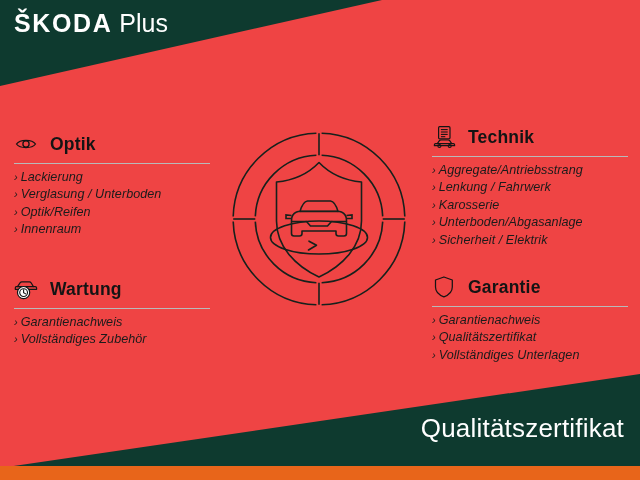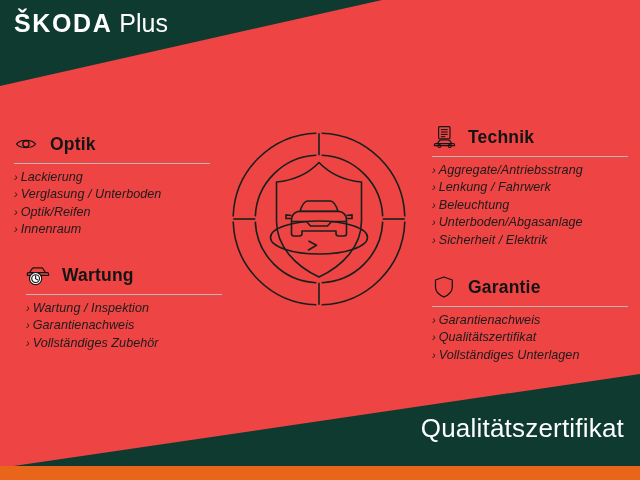--- a/index.html
+++ b/index.html
@@ -64,21 +64,21 @@
   
   .col {
     position: absolute;
     width: 200px;
     z-index: 2;
   }
   .col-left  { left: 14px; }
   .col-right { left: 432px; }
 
   .sec-optik    { top: 131px; }
-  .sec-wartung  { top: 262px; margin-left: 12px; }
+  .sec-wartung  { top: 276px; }
   .sec-technik  { top: 112px; margin-top: 12px; }
   .sec-garantie { top: 274px; }
 
   .sec-head {
     display: flex;
     align-items: center;
     height: 26px;
   }
   .sec-icon {
     width: 26px;
@@ -201,21 +201,20 @@
           <path d="M2.3 9.6 L21.1 9.6 C22.0 9.6, 22.6 10.2, 22.6 11.0 L22.6 12.3 L1.3 12.3 L1.3 11.0 C1.3 10.2, 1.6 9.6, 2.3 9.6 Z" fill="none" stroke="#141414" stroke-width="1.2" stroke-linejoin="round"></path>
           <circle cx="9.6" cy="15.6" r="6.1" fill="#ffffff" stroke="#141414" stroke-width="1.2"></circle>
           <circle cx="9.6" cy="15.6" r="3.9" fill="none" stroke="#141414" stroke-width="1.1"></circle>
           <path d="M9.6 12.8 L9.6 15.6 L11.7 16.9" fill="none" stroke="#141414" stroke-width="1.1" stroke-linecap="round"></path>
         </svg>
       </span>
       <span class="sec-title">Wartung</span>
     </div>
     <hr class="sec-rule">
     <ul class="sec-list">
-      <li><span class="chev">›</span><span>Wartung / Inspektion</span></li>
       <li><span class="chev">›</span><span>Garantienachweis</span></li>
       <li><span class="chev">›</span><span>Vollständiges Zubehör</span></li>
     </ul>
   </div>
 
   <div class="col col-right sec-technik">
     <div class="sec-head">
       <span class="sec-icon">
         <svg viewBox="0 0 26 24" width="26" height="24" aria-hidden="true">
           <rect x="6.6" y="1.6" width="11.4" height="12.2" rx="1.1" fill="none" stroke="#141414" stroke-width="1.2"></rect>
@@ -228,21 +227,21 @@
           <circle cx="7.4" cy="21.0" r="1.5" fill="none" stroke="#141414" stroke-width="1.1"></circle>
           <circle cx="17.7" cy="21.0" r="1.5" fill="none" stroke="#141414" stroke-width="1.1"></circle>
         </svg>
       </span>
       <span class="sec-title">Technik</span>
     </div>
     <hr class="sec-rule">
     <ul class="sec-list">
       <li><span class="chev">›</span><span>Aggregate/Antriebsstrang</span></li>
       <li><span class="chev">›</span><span>Lenkung / Fahrwerk</span></li>
-      <li><span class="chev">›</span><span>Beleuchtung</span></li>
+      <li><span class="chev">›</span><span>Karosserie</span></li>
       <li><span class="chev">›</span><span>Unterboden/Abgasanlage</span></li>
       <li><span class="chev">›</span><span>Sicherheit / Elektrik</span></li>
     </ul>
   </div>
 
   <div class="col col-right sec-garantie">
     <div class="sec-head">
       <span class="sec-icon">
         <svg viewBox="0 0 26 24" width="26" height="24" aria-hidden="true">
           <path d="M11.9 2.0 L20.3 5.0 L20.3 12.1 C20.3 16.6, 16.6 20.2, 11.9 21.8

